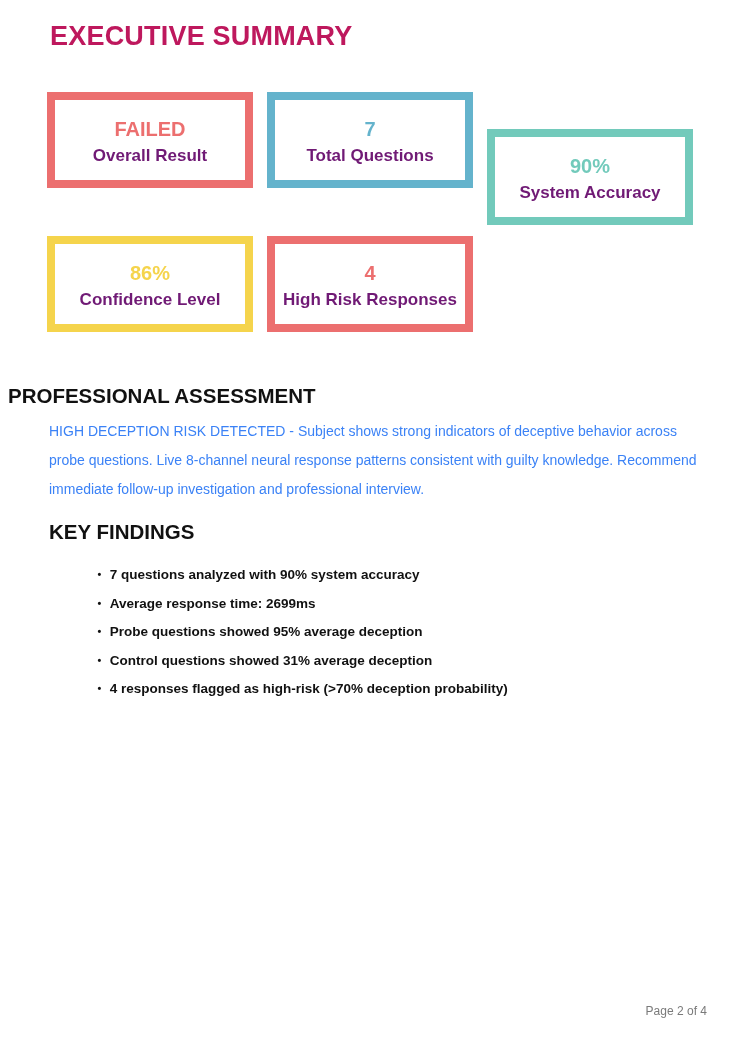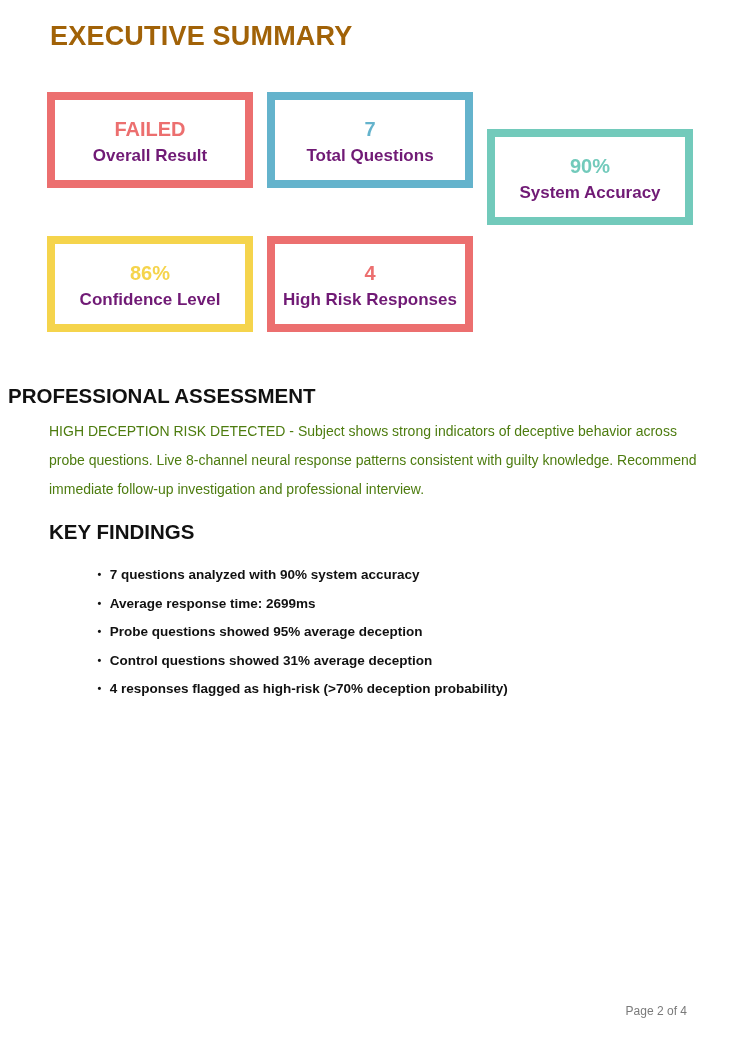--- a/index.html
+++ b/index.html
@@ -15,21 +15,21 @@
     font-family: "Liberation Sans", "DejaVu Sans", sans-serif;
     color: #1b1b1b;
     overflow: hidden;
   }
   .title {
     margin: 0;
     padding: 21px 0 0 50px;
     font-size: 27px;
     line-height: 30px;
     font-weight: 700;
-    color: #a16207;
+    color: #be185d;
     letter-spacing: 0.2px;
   }
   .cards {
     display: grid;
     grid-template-columns: repeat(3, 206px);
     column-gap: 14px;
     row-gap: 11px;
     margin: 41px 47px 0 47px;
   }
   .card {
@@ -63,21 +63,21 @@
     font-weight: 700;
     color: #111111;
   }
   .assessment-heading { padding-top: 52px; padding-left: 8px; }
   .body-text {
     margin: 9px 0 0 49px;
     width: 655px;
     font-size: 14px;
     line-height: 29px;
     font-weight: 400;
-    color: #4d7c0f;
+    color: #3b82f6;
   }
   .findings-heading { padding-top: 16px; }
   .findings-list {
     list-style: none;
     margin: 17px 0 0 0;
     padding: 0 0 0 66px;
   }
   .findings-item {
     font-size: 13.5px;
     font-weight: 700;
@@ -86,21 +86,21 @@
     margin-left: 31px;
   }
   .bullet-dot {
     display: inline-block;
     margin-right: 8px;
     transform: scale(0.8);
   }
   .footer {
     position: absolute;
     top: 1004px;
-    right: 56px;
+    right: 36px;
     font-size: 12px;
     color: #7a7a7a;
   }
 </style>
 </head>
 <body>
 
 <div class="page">
 
   <h1 class="title">EXECUTIVE SUMMARY</h1>

